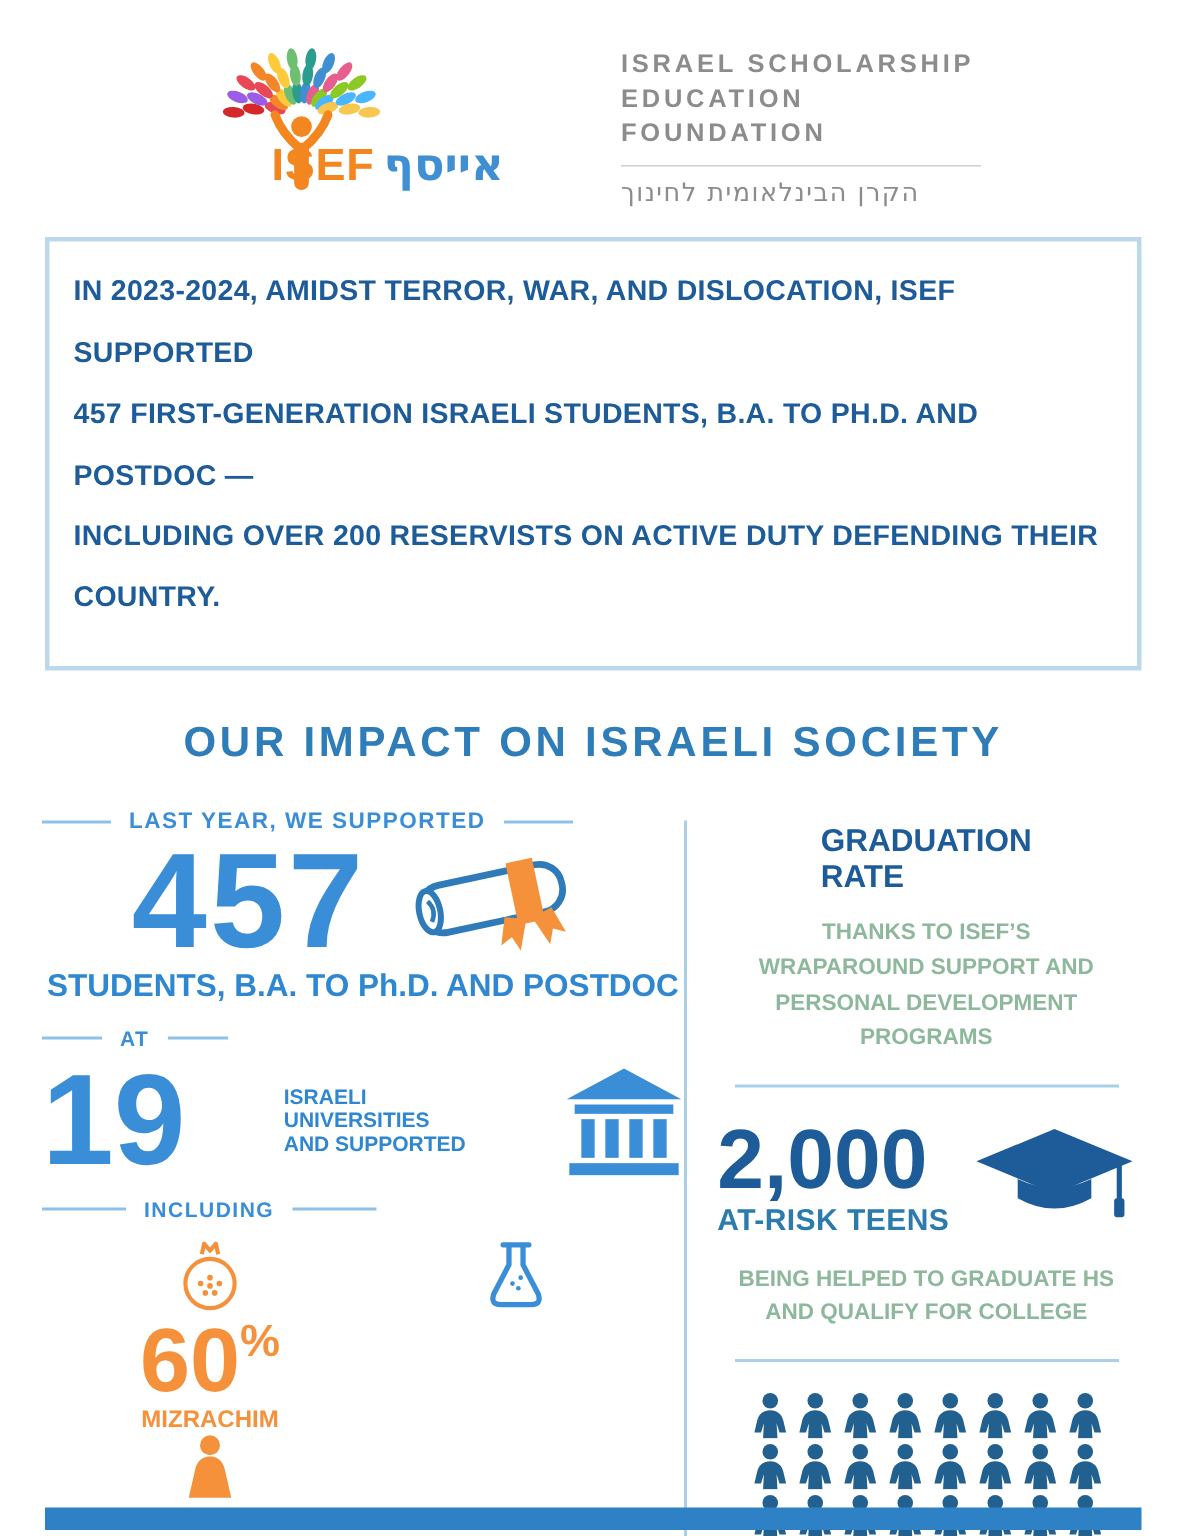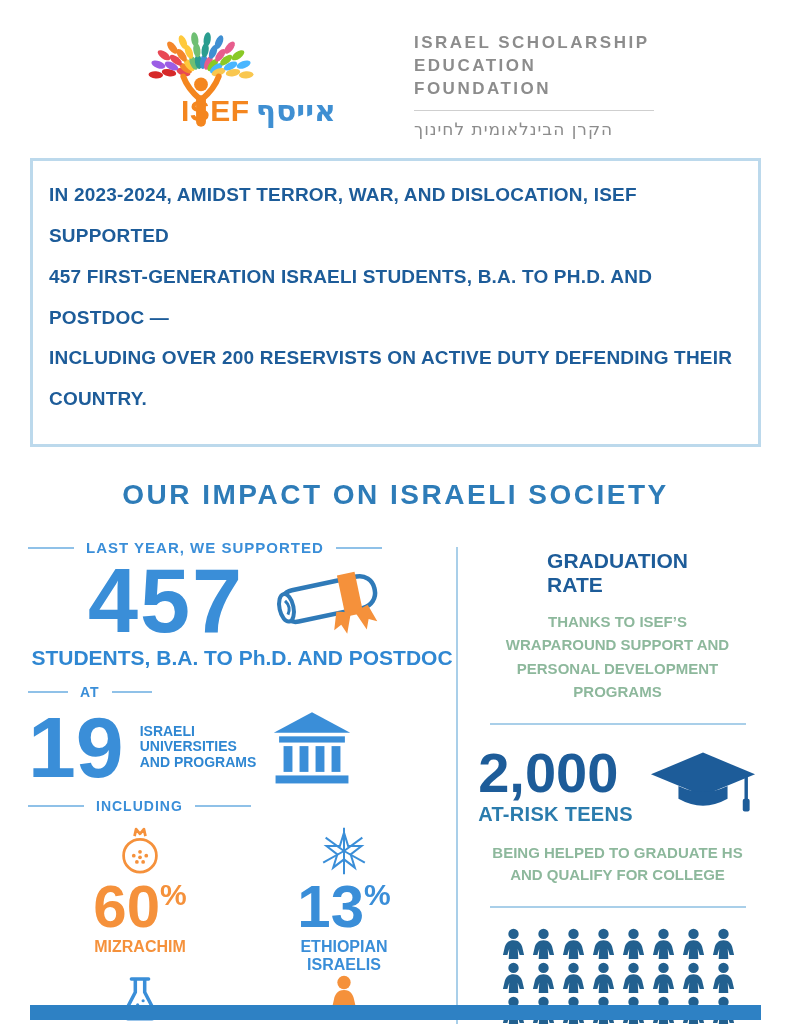--- a/index.html
+++ b/index.html
@@ -35,21 +35,21 @@
   .rule-label .rule{height:2px;background:#8FC1E8;width:46px;}
   .kicker{font-size:15px;}
   .small-kicker{font-size:14px;}
 
   .students-row{display:flex;align-items:center;justify-content:center;gap:16px;margin-top:0;}
   .big-num{font-weight:bold;color:#3A8ED8;line-height:1;}
   .n457{font-size:90px;letter-spacing:2px;}
   .students-label{color:#2F87D2;font-weight:bold;font-size:21px;margin-top:0;}
 
   .at-row{margin-top:14px;}
-  .uni-row{display:flex;align-items:center;justify-content:flex-start;gap:16px;margin-top:4px;}
+  .uni-row{display:flex;align-items:center;justify-content:space-between;gap:16px;margin-top:4px;}
   .n19{font-size:86px;}
   .uni-label{text-align:left;color:#2F87D2;font-weight:bold;font-size:14px;line-height:1.12;}
   .including-row{margin-top:8px;}
 
   .stats-grid{display:grid;grid-template-columns:1fr 1fr;margin:12px 10px 0;}
   .stat{display:flex;flex-direction:column;align-items:center;}
   .stat .stat-icon{height:50px;display:flex;align-items:flex-end;justify-content:center;}
   .stat-num{font-weight:bold;font-size:60px;line-height:.98;margin-top:2px;}
   .stat-num .unit{font-size:.5em;vertical-align:top;position:relative;top:.08em;}
   .stat-label{font-weight:bold;font-size:16px;line-height:1.15;margin-top:1px;}
@@ -184,21 +184,21 @@
         <span class="rule" style="width:40px"></span>
         <span>AT</span>
         <span class="rule" style="width:40px"></span>
       </div>
 
       <div class="uni-row">
         <span class="big-num n19">19</span>
         <div class="uni-label">
           <div>ISRAELI</div>
           <div>UNIVERSITIES</div>
-          <div>AND PROGRAMS</div>
+          <div>AND SUPPORTED</div>
         </div>
         <svg width="80" height="74" viewBox="0 0 90 82">
           <polygon points="45,2 88,25 2,25" fill="#3A8ED8"></polygon>
           <rect x="8" y="29" width="74" height="7" fill="#3A8ED8"></rect>
           <rect x="13" y="40" width="10" height="29" fill="#3A8ED8"></rect>
           <rect x="31" y="40" width="10" height="29" fill="#3A8ED8"></rect>
           <rect x="49" y="40" width="10" height="29" fill="#3A8ED8"></rect>
           <rect x="67" y="40" width="10" height="29" fill="#3A8ED8"></rect>
           <rect x="4" y="73" width="82" height="9" fill="#3A8ED8"></rect>
         </svg>
@@ -222,37 +222,20 @@
               <circle cx="38" cy="38" r="2.4" fill="#F5913B"></circle>
                 <circle cx="26" cy="46" r="2.4" fill="#F5913B"></circle>
               <circle cx="34" cy="46" r="2.4" fill="#F5913B"></circle>
                 <circle cx="30" cy="40" r="2.4" fill="#F5913B"></circle>
             </svg>
           </div>
           <div class="stat-num orange"><span>60</span><span class="unit">%</span></div>
           <div class="stat-label orange">MIZRACHIM</div>
         </div>
 
-        <div class="stat">
-          <div class="stat-icon">
-            <svg width="50" height="50" viewBox="0 0 60 60">
-              <g stroke="#3A8ED8" stroke-width="2.4" fill="none">
-                <line x1="30" y1="30" x2="30" y2="2"></line>
-                  <line x1="30" y1="30" x2="52" y2="14"></line>
-                <line x1="30" y1="30" x2="8" y2="14"></line>
-                  <line x1="30" y1="30" x2="55" y2="44"></line>
-                <line x1="30" y1="30" x2="5" y2="44"></line>
-                  <line x1="30" y1="30" x2="30" y2="58"></line>
-                <polygon points="30,8 35,24 51,24 38,34 43,50 30,40 17,50 22,34 9,24 25,24"></polygon>
-              </g>
-            </svg>
-          </div>
-          <div class="stat-num blue"><span>13</span><span class="unit">%</span></div>
-          <div class="stat-label blue narrow">ETHIOPIAN ISRAELIS</div>
-        </div>
 
         <div class="stat">
           <div class="stat-icon">
             <svg width="48" height="50" viewBox="0 0 60 64">
               <path d="M19,5 h22 M24,7 v15 L11,47 q-3,9 6,9 h26 q9,0 6,-9 L36,22 V7" fill="none" stroke="#3A8ED8" stroke-width="4.5" stroke-linecap="round" stroke-linejoin="round"></path>
               <circle cx="27" cy="38" r="2" fill="#3A8ED8"></circle>
                 <circle cx="34" cy="33" r="2" fill="#3A8ED8"></circle>
                 <circle cx="32" cy="42" r="2" fill="#3A8ED8"></circle>
             </svg>
           </div>

